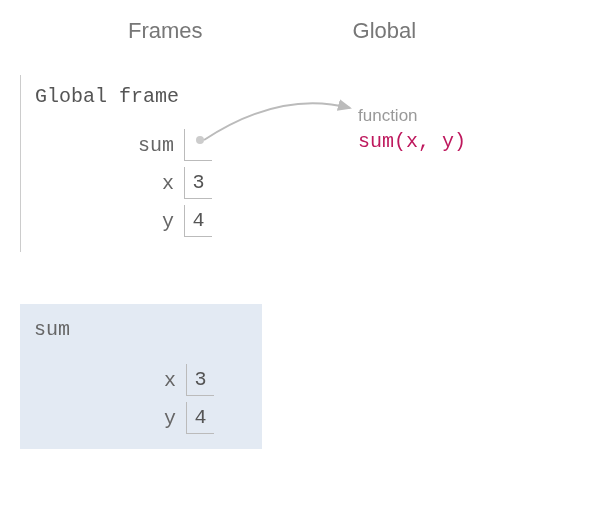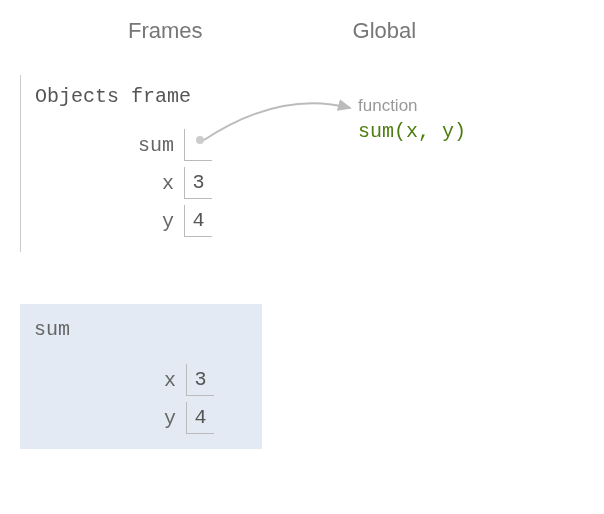--- a/index.html
+++ b/index.html
@@ -81,49 +81,49 @@
     }
     .local-title {
       margin-left: 14px;
       color: #666;
       font-size: 20px;
       margin-bottom: 20px;
     }
     .object-area {
       position: absolute;
       left: 358px;
-      top: 96px;
+      top: 106px;
     }
     .func-label {
       color: #999;
       font-family: -apple-system, Helvetica, Arial, sans-serif;
       font-size: 17px;
       margin-bottom: 4px;
     }
     .func-sig {
-      color: #4d7c0f;
+      color: #be185d;
       font-size: 20px;
     }
     .arrow-svg {
       position: absolute;
       left: 0;
       top: 0;
       pointer-events: none;
     }
   </style>
 </head>
 <body>
 
 <div class="headers">
   <div class="header header-frames">Frames</div>
   <div class="header header-objects">Global</div>
 </div>
 
 <div class="frame global-frame">
-  <div class="frame-title">Objects frame</div>
+  <div class="frame-title">Global frame</div>
   <div class="var-row">
     <div class="var-name">sum</div>
     <div class="var-box empty"></div>
   </div>
   <div class="var-row">
     <div class="var-name">x</div>
     <div class="var-box">3</div>
   </div>
   <div class="var-row">
     <div class="var-name">y</div>

